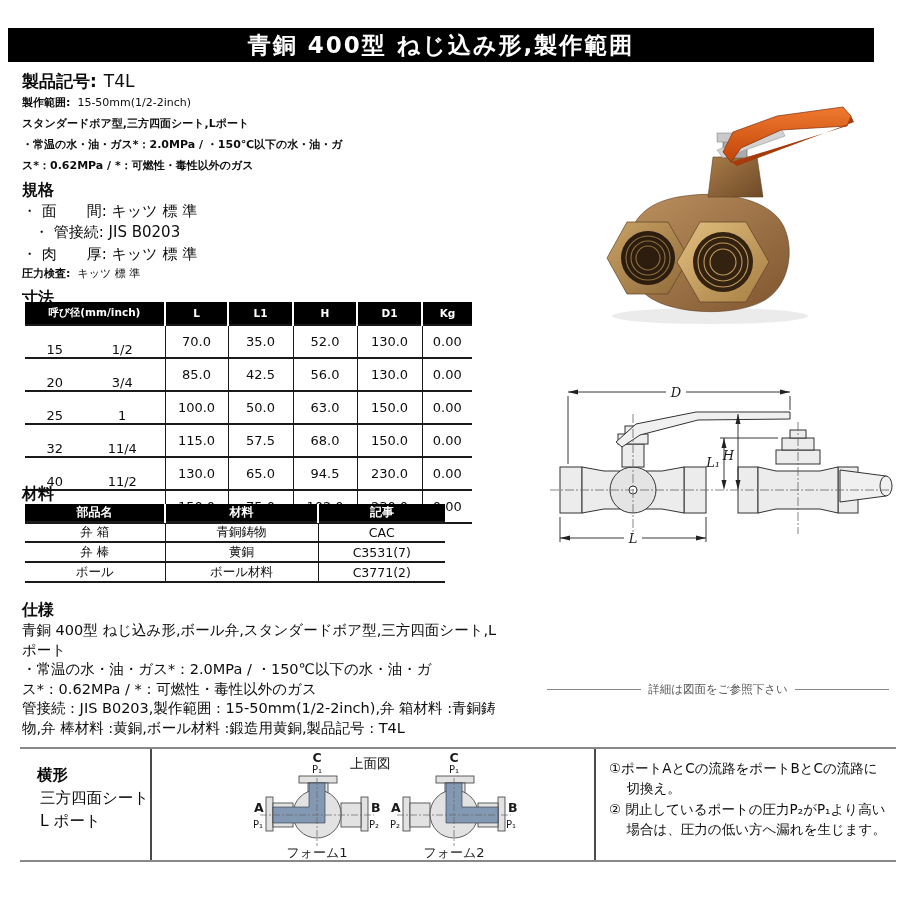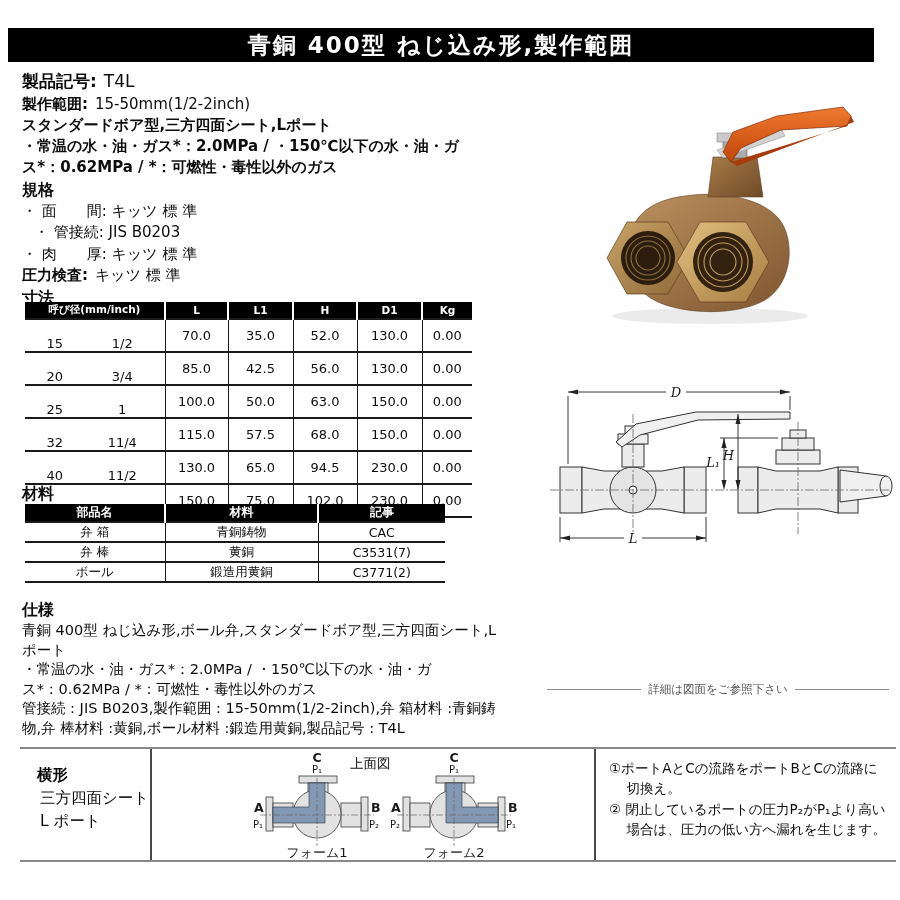--- a/index.html
+++ b/index.html
@@ -6,40 +6,40 @@
   body { background:#fff; font-family:"DejaVu Sans","Liberation Sans",sans-serif; }
   .page { position:relative; width:900px; height:900px; background:#ffffff; color:#0d0d0d; overflow:hidden; }
 
   
   .title-bar{ position:absolute; left:8px; top:28px; width:866px; height:34px;
     background:#000; color:#fff; display:flex; align-items:center; justify-content:center;
     font-size:23px; font-weight:bold; letter-spacing:2px; }
 
   
   .abs{ position:absolute; left:22px; white-space:nowrap; }
-  .b15{ font-size:15px; font-weight:bold; }
+  .b15{ font-size:11px; font-weight:bold; }
   .n15{ font-size:15px; font-weight:normal; }
   .h16{ font-size:16px; font-weight:bold;text-align:center; }
   .lblval .val{ font-weight:normal; margin-left:7px; }
   #code-line{ top:70px; font-size:17px; font-weight:bold; }
   #range-line{ top:95px; }
   #type-line{ top:116px; }
   #press1{ top:137px; }
   #press2{ top:158px; }
   #kikaku{ top:180px; }
   #bullet1{ top:202px; }
   #bullet2{ top:223px;margin-left:12px; }
   #bullet3{ top:245px; }
   #presstest{ top:266px; }
   #dim-head{ top:288px; }
 
   
   table{ border-collapse:collapse; table-layout:fixed; }
   .dim{ position:absolute; left:25px; top:302px; width:447px; border-bottom:2px solid #1a1a1a; }
-  .dim th{ background:#000; color:#fff; font-size:10.5px; font-weight:bold; height:17px; padding:0; }
+  .dim th{ background:#000; color:#fff; font-size:10.5px; font-weight:bold; height:23px; padding:0; }
   .dim th + th{ border-left:2px solid #fff; }
   .dim td{ height:25px; font-size:13px; text-align:center; border-top:2px solid #1a1a1a; }
   .vl{ border-left:1.5px solid #1a1a1a; }
   .size-cell span{ display:inline-block;margin-top:16px; }
   .size-cell .mm{ width:55px; }
   .size-cell .inch{ width:80px; }
 
   #mat-head{ top:484px; }
   .mat{ position:absolute; left:25px; top:504px; width:420px; border-bottom:2px solid #1a1a1a; }
   .mat th{ background:#000; color:#fff; font-size:12px; font-weight:bold; height:18px; padding:0; }
@@ -192,21 +192,21 @@
           <td class="vl">青銅鋳物</td>
           <td class="vl">CAC</td>
         </tr>
       <tr>
           <td>弁 棒</td>
           <td class="vl">黄銅</td>
           <td class="vl">C3531(7)</td>
         </tr>
       <tr>
           <td>ボール</td>
-          <td class="vl">鍛造用黄銅</td>
+          <td class="vl">ボール材料</td>
           <td class="vl">C3771(2)</td>
         </tr>
     </tbody>
   </table>
 
   <div class="abs h16" id="spec-head">仕様</div>
   <div class="spec-lines">
     <div>青銅 400型 ねじ込み形,ボール弁,スタンダードボア型,三方四面シート,L</div>
     <div>ポート</div>
     <div>・常温の水・油・ガス*：2.0MPa / ・150℃以下の水・油・ガ</div>

